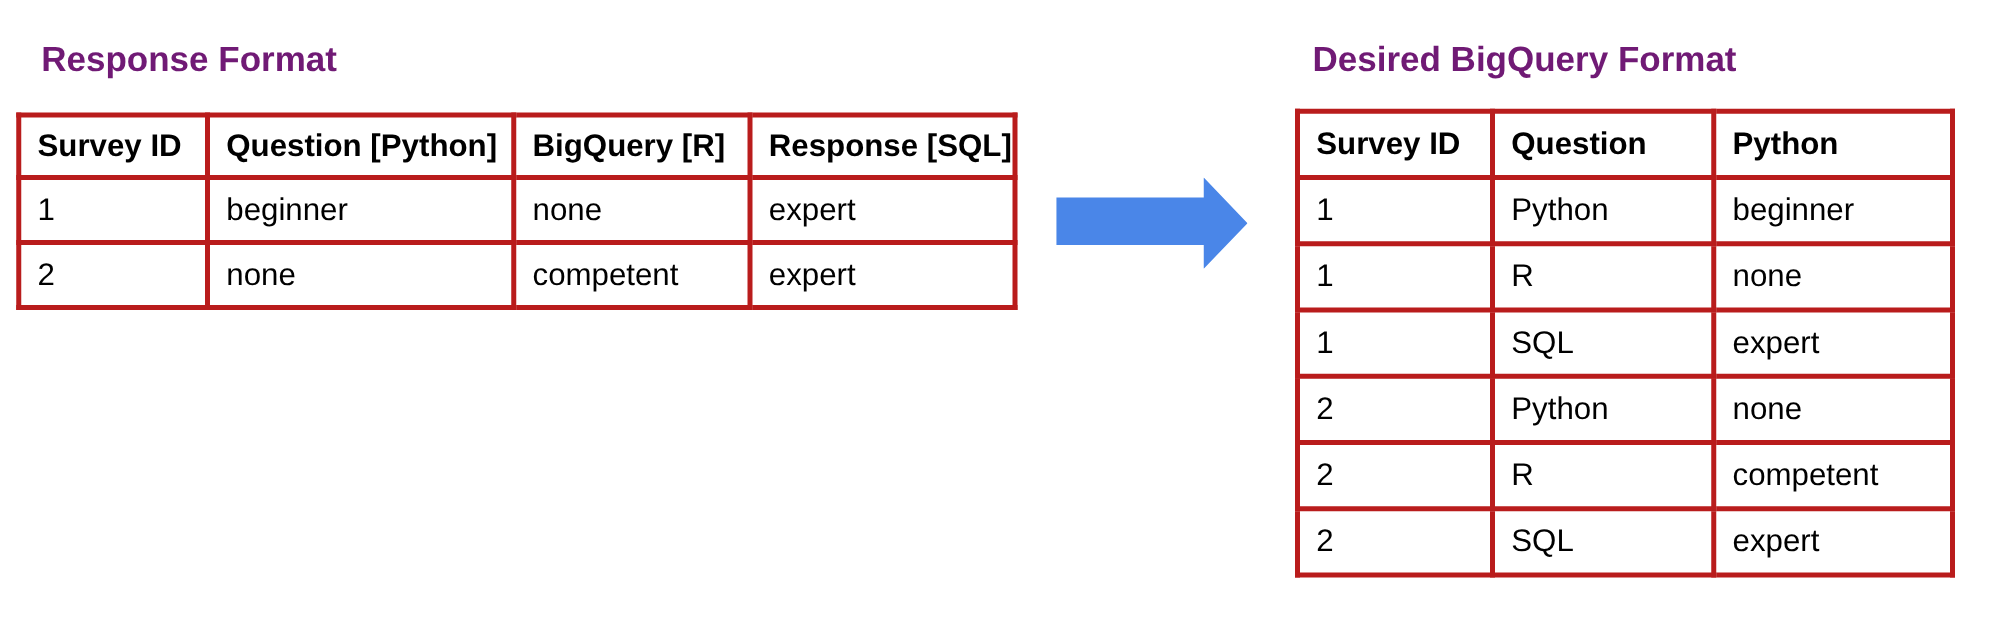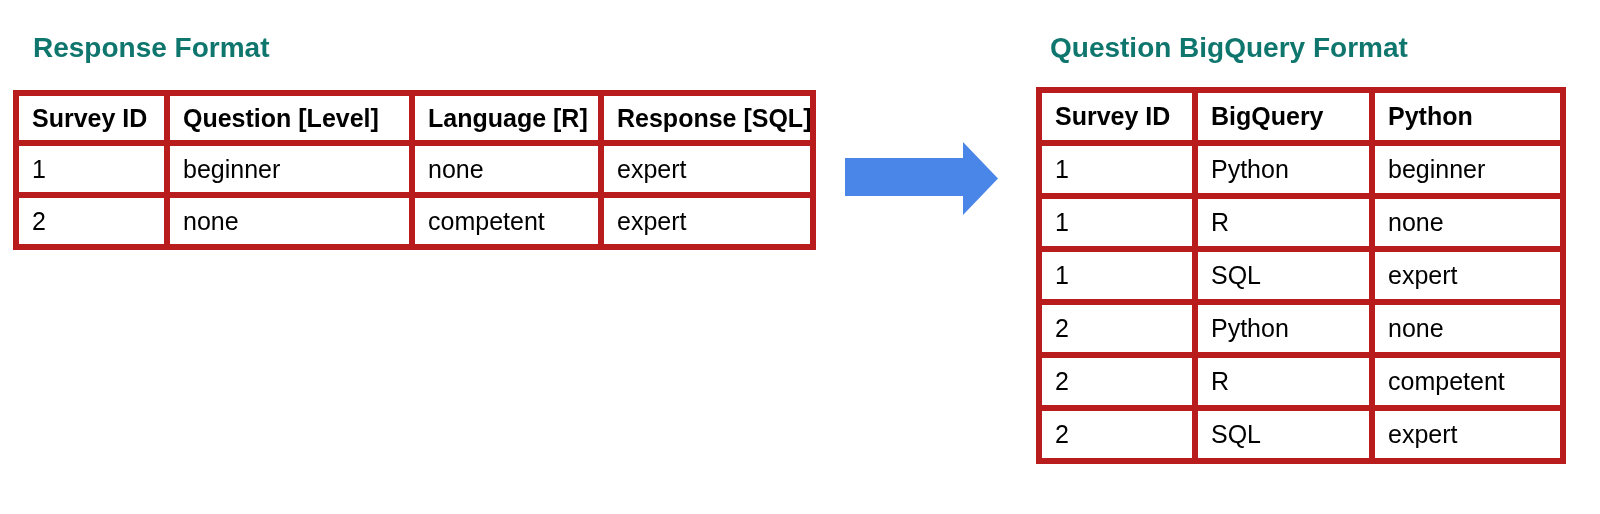--- a/index.html
+++ b/index.html
@@ -9,36 +9,36 @@
     font-family: "Liberation Sans", sans-serif;
     color: #000000;
     overflow: hidden;
   }
   .canvas { position: relative; width: 1600px; height: 514px; background: #ffffff; }
 
   .panel-title {
     position: absolute;
     font-size: 28px;
     font-weight: bold;
-    color: #0f766e;
+    color: #701a75;
     white-space: nowrap;
     letter-spacing: 0px;
   }
   .left-title  { left: 33px;  top: 32px; }
   .right-title { left: 1050px; top: 32px; }
 
   table.data-table {
     position: absolute;
     border-collapse: collapse;
     table-layout: fixed;
     background: #ffffff;
     border: 3px solid #000000;
   }
   table.data-table th, table.data-table td {
-    border: 6px solid #b91c1c;
+    border: 4px solid #b91c1c;
     text-align: left;
     vertical-align: middle;
     padding: 0 0 0 13px;
     font-size: 25px;
     white-space: nowrap;
     overflow: hidden;
   }
   table.data-table th { font-weight: bold; }
   table.data-table td { font-weight: normal; }
 
@@ -66,22 +66,22 @@
   <table class="data-table left-table">
     <colgroup>
       <col style="width:151px">
         <col style="width:245px">
         <col style="width:189px">
         <col style="width:212px">
     </colgroup>
     <tbody>
         <tr class="hdr">
       <th>Survey ID</th>
-      <th>Question [Level]</th>
-      <th>Language [R]</th>
+      <th>Question [Python]</th>
+      <th>BigQuery [R]</th>
       <th>Response [SQL]</th>
     </tr>
     <tr class="body">
       <td>1</td>
       <td>beginner</td>
       <td>none</td>
       <td>expert</td>
     </tr>
     <tr class="body">
       <td>2</td>
@@ -91,32 +91,32 @@
     </tr>
   </tbody>
     </table>
 
   <div class="arrow-wrap">
     <svg viewBox="0 0 153 73" xmlns="http://www.w3.org/2000/svg">
       <polygon points="0,16 118,16 118,0 153,36.5 118,73 118,54 0,54" fill="#4A86E8"></polygon>
     </svg>
   </div>
 
-  <div class="panel-title right-title">Question BigQuery Format</div>
+  <div class="panel-title right-title">Desired BigQuery Format</div>
 
   <table class="data-table right-table">
     <colgroup>
       <col style="width:156px">
         <col style="width:177px">
         <col style="width:191px">
     </colgroup>
     <tbody>
         <tr>
       <th>Survey ID</th>
-      <th>BigQuery</th>
+      <th>Question</th>
       <th>Python</th>
     </tr>
     <tr>
       <td>1</td>
       <td>Python</td>
       <td>beginner</td>
     </tr>
     <tr>
       <td>1</td>
       <td>R</td>

